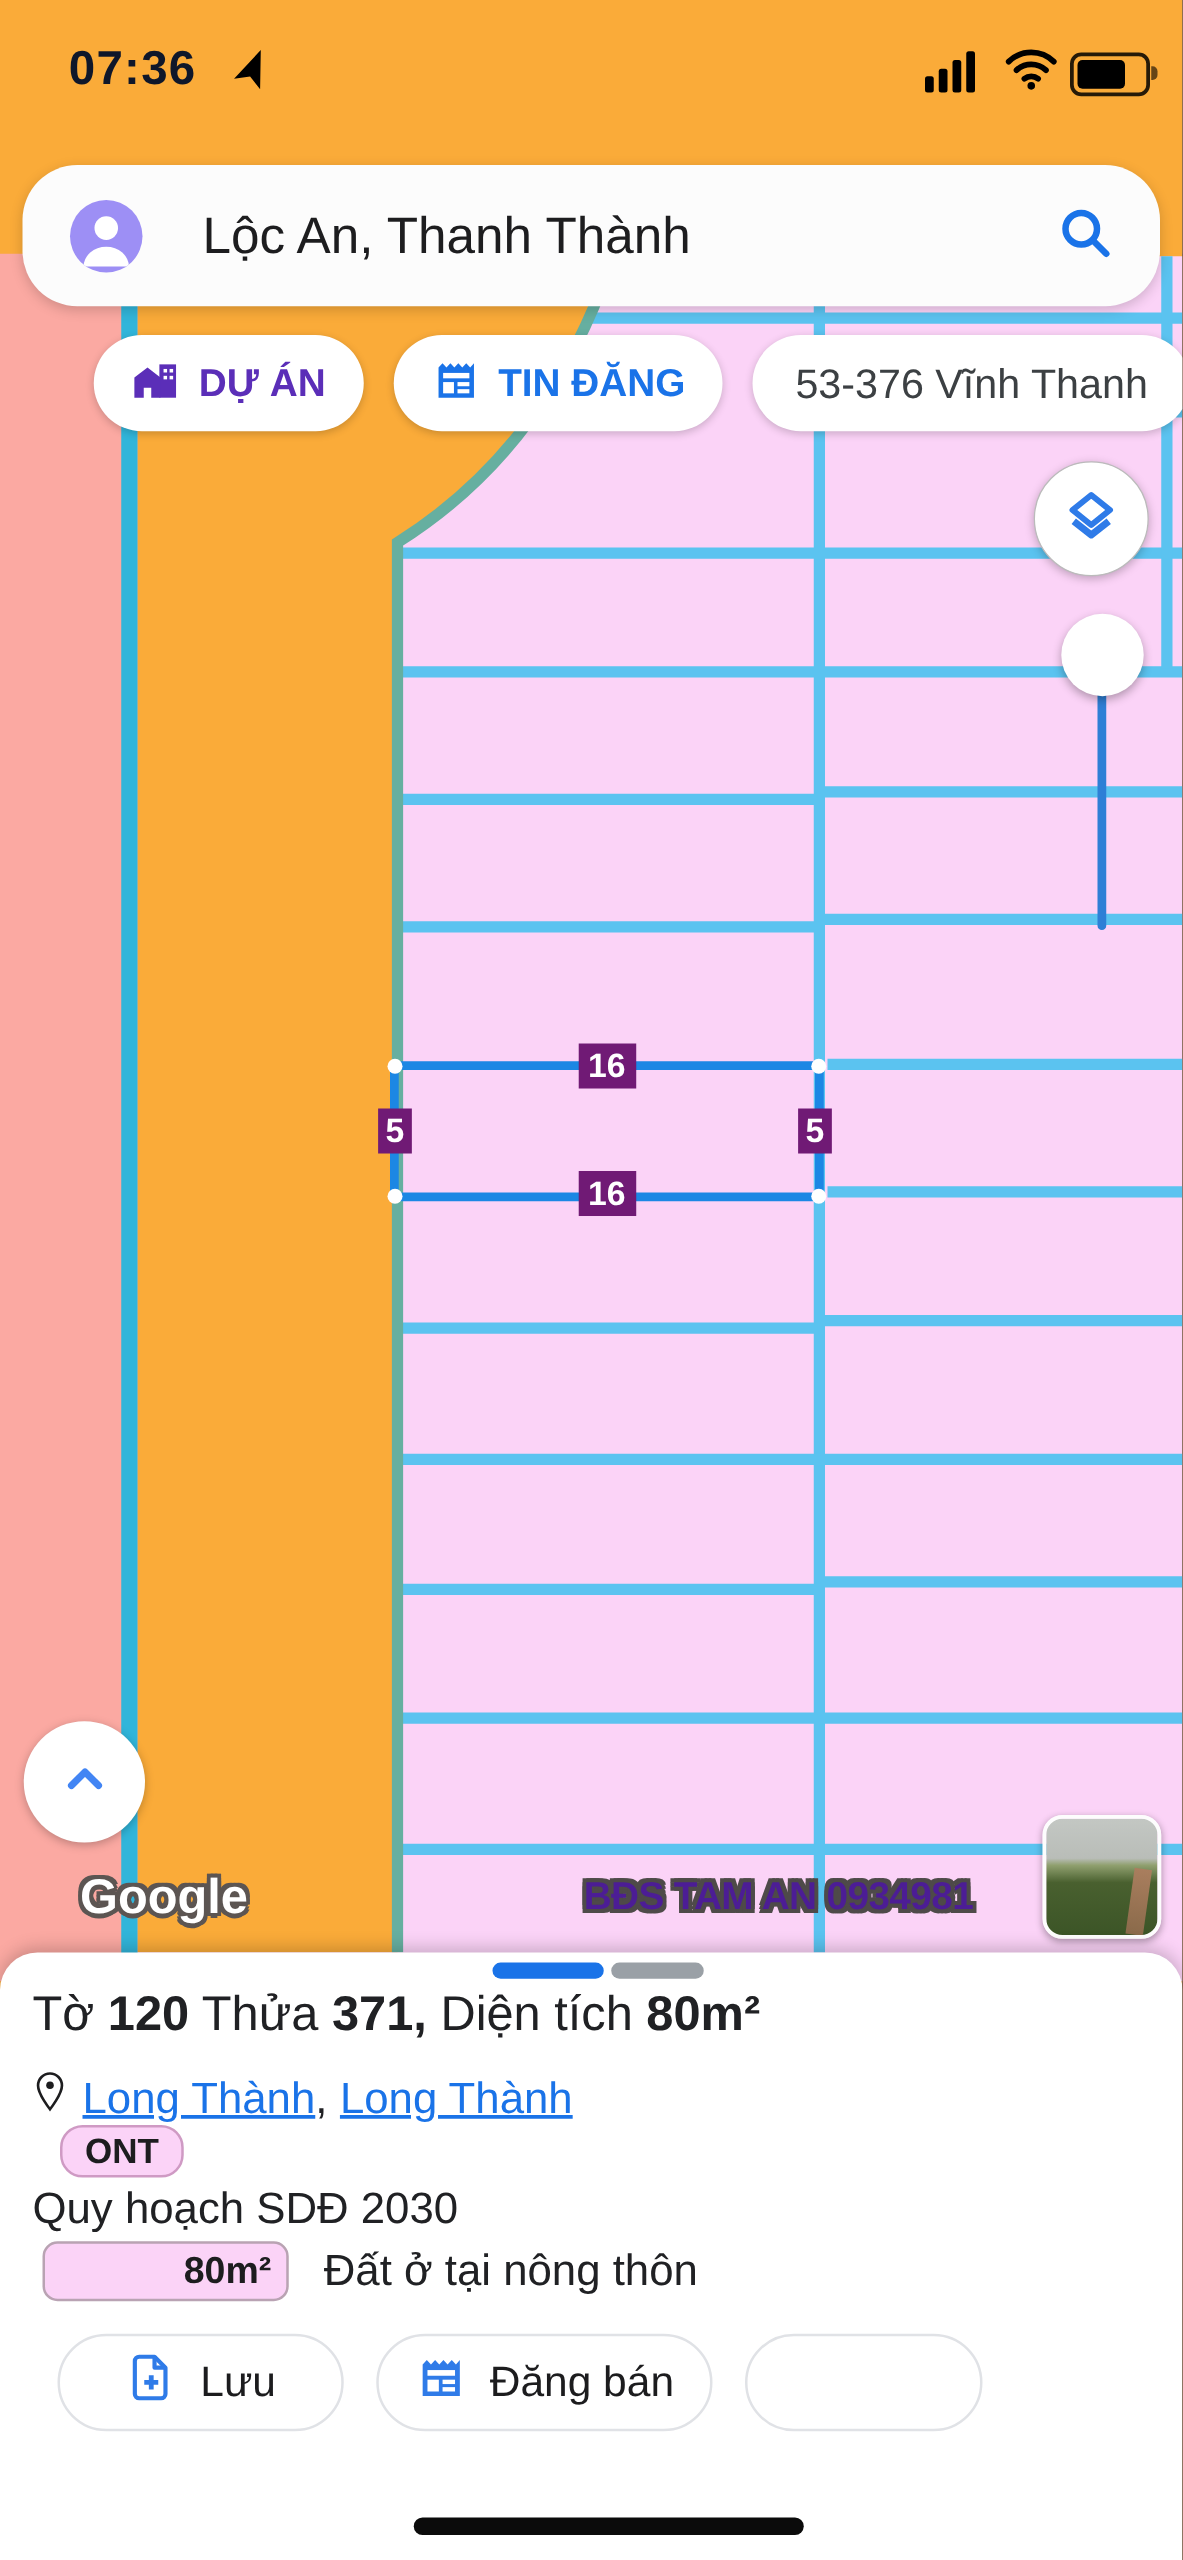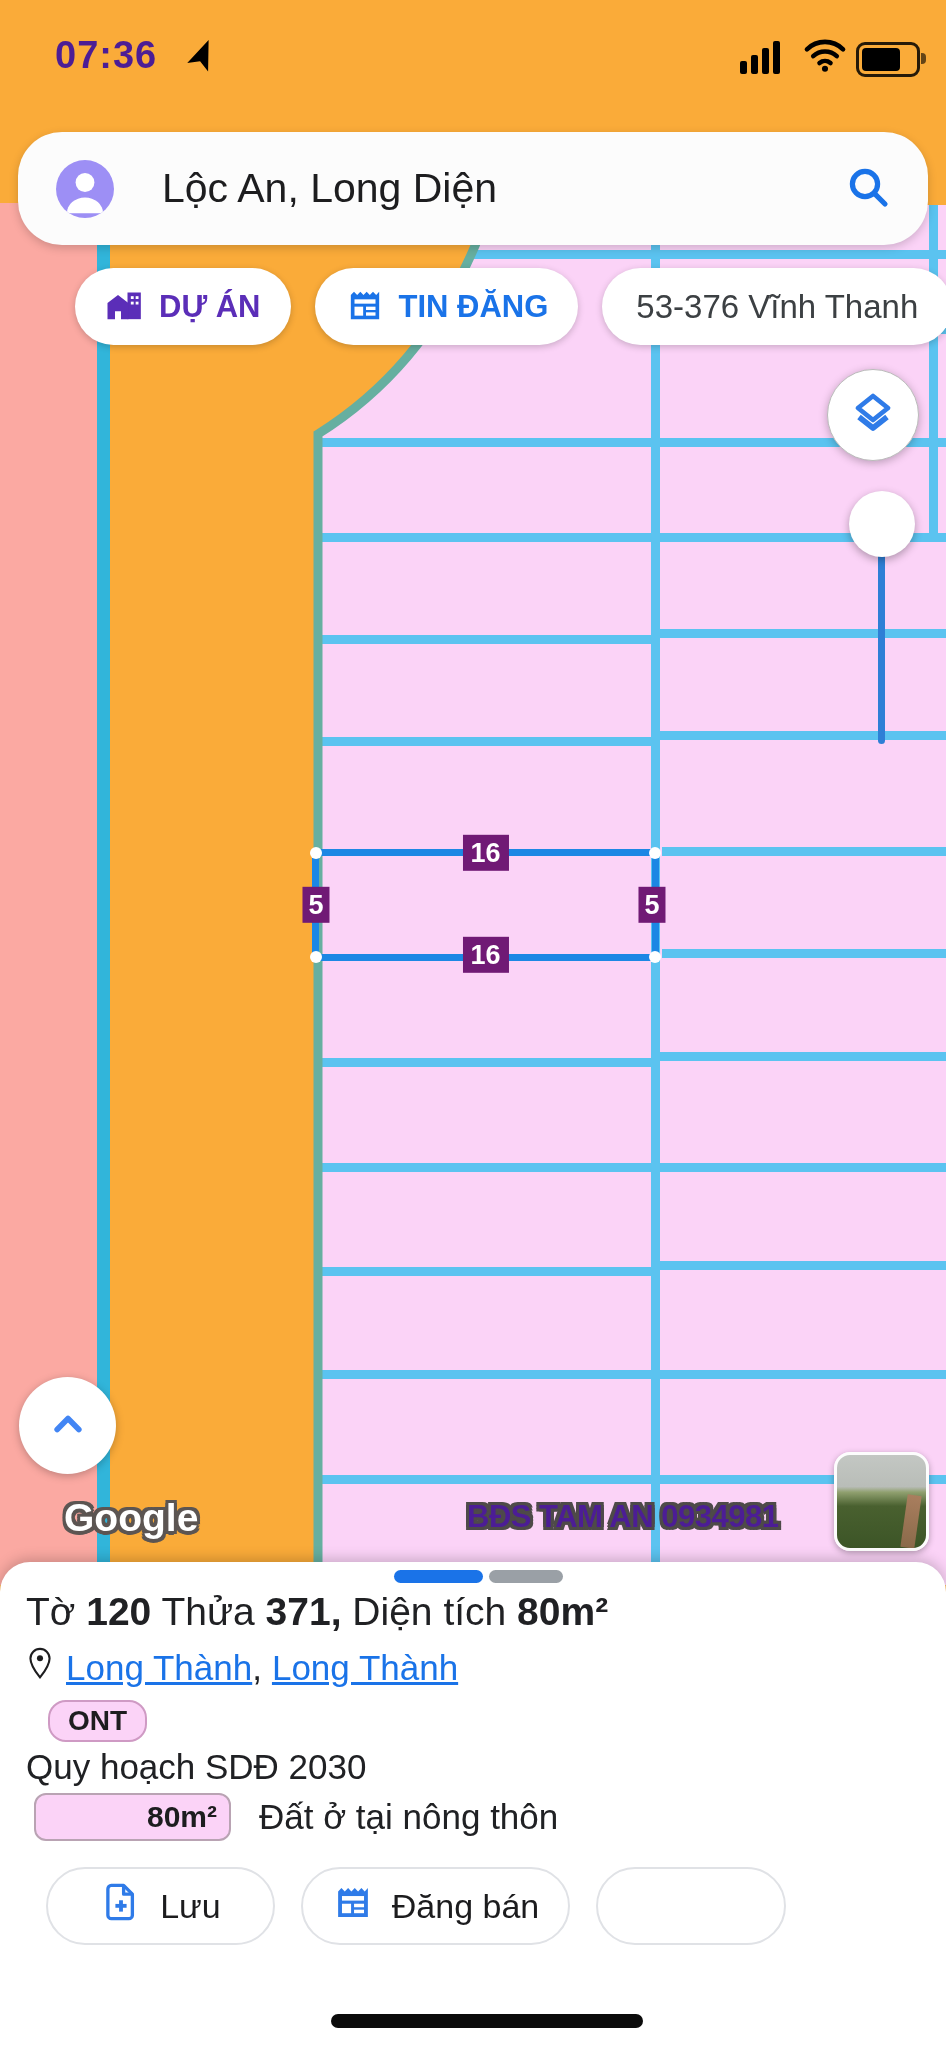--- a/index.html
+++ b/index.html
@@ -21,21 +21,21 @@
   .mlabel{position:absolute;background:#701a75;color:#fff;font-size:27px;font-weight:700;
     padding:2px 8px;line-height:1.2;transform:translate(-50%,-50%);}
   
   .round-btn{position:absolute;background:#fff;border-radius:50%;display:flex;align-items:center;
     justify-content:center;box-shadow:0 2px 8px rgba(0,0,0,.25);z-index:6;}
   .slider-track{position:absolute;left:878px;top:536px;width:7px;height:208px;background:#2E7FD6;
     border-radius:4px;z-index:6;}
   .slider-handle{position:absolute;left:849px;top:491px;width:66px;height:66px;background:#fff;
     border-radius:50%;box-shadow:0 3px 8px rgba(0,0,0,.3);z-index:7;}
   
-  .statusbar{position:absolute;left:0;top:0;right:12px;height:100px;z-index:12;color:#4c1d95;padding-left:44px;}
+  .statusbar{position:absolute;left:0;top:0;right:12px;height:100px;z-index:12;color:#0f172a;padding-left:44px;}
   .time{position:absolute;left:55px;top:34px;font-size:38px;font-weight:700;letter-spacing:1px;}
   .nav-arrow{position:absolute;left:185px;top:36px;}
   .sig{position:absolute;left:740px;top:40px;display:flex;align-items:flex-end;gap:4px;height:34px;}
   .sig i{display:block;width:7px;background:#000;border-radius:2px;}
   .wifi{position:absolute;left:802px;top:36px;}
   .batt{position:absolute;left:856px;top:42px;width:58px;height:29px;border:3px solid rgba(0,0,0,.85);
     border-radius:9px;}
   .batt .lvl{position:absolute;left:3px;top:3px;bottom:3px;width:38px;background:#000;border-radius:4px;}
   .batt .nub{position:absolute;right:-9px;top:8px;width:5px;height:11px;background:rgba(0,0,0,.6);
     border-radius:0 4px 4px 0;}
@@ -68,21 +68,21 @@
   .thumb:before{content:"";position:absolute;right:8px;top:40px;bottom:0;width:14px;
     background:linear-gradient(180deg,#a97e5e,#8a6a4a);transform:rotate(8deg);}
   
   .sheet{position:absolute;left:0;top:1562px;width:946px;height:486px;background:#fff;
     border-radius:30px 30px 0 0;box-shadow:0 -3px 14px rgba(0,0,0,.2);z-index:20;}
   .pill{position:absolute;height:13px;border-radius:7px;top:8px;}
   .pill.b{left:394px;width:89px;background:#1A73E8;}
   .pill.g{left:489px;width:74px;background:#9AA0A6;}
   .title{position:absolute;left:26px;top:28px;font-size:39px;color:#202124;white-space:nowrap;}
   .title .num{font-weight:700;}
-  .locrow{position:absolute;left:26px;top:84px;display:flex;align-items:center;font-size:35px;}
+  .locrow{position:absolute;left:26px;top:94px;display:flex;align-items:center;font-size:35px;}
   .locrow a{color:#1A73E8;text-decoration:underline;}
   .locrow .sep{color:#202124;margin-right:10px;}
   .locrow svg{margin-right:12px;}
   .prow{position:absolute;left:26px;top:138px;display:flex;align-items:center;font-size:35px;color:#202124;}
   .badge-ont{margin-left:22px;background:#FBD3F7;border:2px solid #cf9ac4;border-radius:18px;
     padding:3px 18px;font-size:28px;font-weight:700;color:#1d1d1f;}
   .planrow{position:absolute;left:26px;top:185px;font-size:35px;color:#202124;}
   .arearow{position:absolute;left:34px;top:231px;display:flex;align-items:center;}
   .badge-area{width:197px;height:48px;background:#FBD3F7;border:2px solid #b9a3b3;border-radius:12px;
     box-sizing:border-box;text-align:right;padding-right:12px;font-size:30px;font-weight:700;
@@ -191,21 +191,21 @@
       </span>
   </div>
 
   <div class="searchbar">
     <div class="avatar">
       <svg width="58" height="58" viewBox="0 0 24 24">
         <circle cx="12" cy="9.3" r="3.9" fill="#fff"></circle>
         <path d="M4.5 22 a7.5 6.5 0 0 1 15 0 z" fill="#fff"></path>
       </svg>
     </div>
-    <div class="query">Lộc An, Long Diện</div>
+    <div class="query">Lộc An, Thanh Thành</div>
     <span class="search-ic">
       <svg width="48" height="48" viewBox="0 0 24 24" fill="none" stroke="#1A73E8" stroke-width="2.6" stroke-linecap="round">
         <circle cx="10.5" cy="10.5" r="6.3"></circle>
         <line x1="15.3" y1="15.3" x2="20.5" y2="20.5"></line>
       </svg>
     </span>
   </div>
 
   <div class="chips">
     <div class="chip c1">

